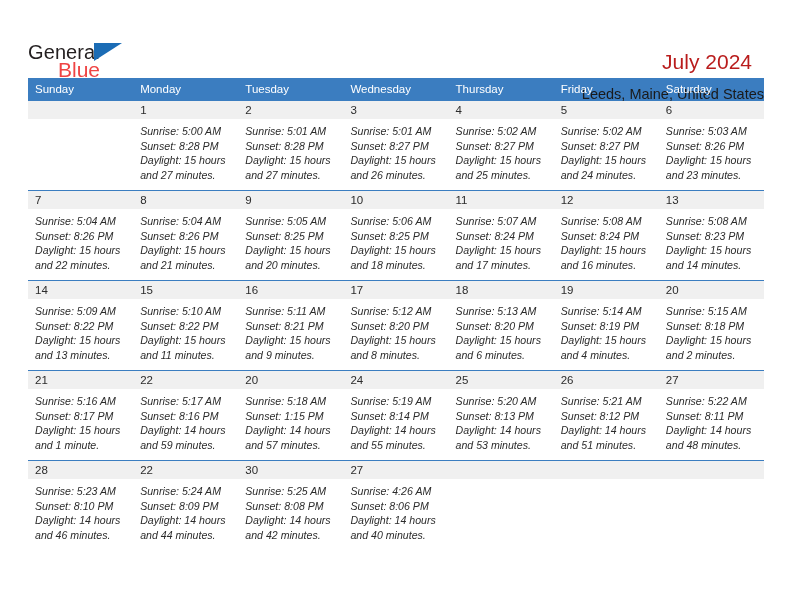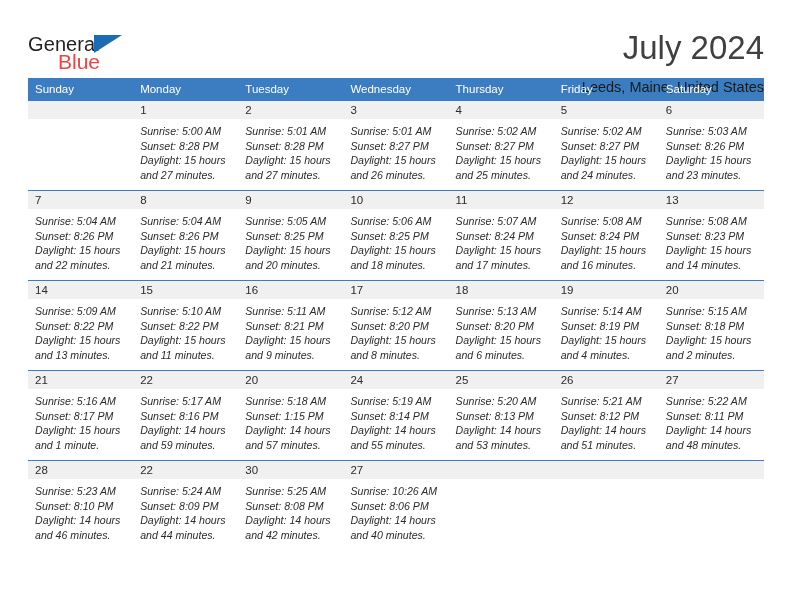--- a/index.html
+++ b/index.html
@@ -14,21 +14,21 @@
     font-family: "Liberation Sans", sans-serif;
     color: #222222;
     overflow: hidden;
   }
 
   .page {
     position: relative;
     width: 792px;
     height: 612px;
     box-sizing: border-box;
-    padding: 0 28px;
+    padding: 8px 28px;
   }
 
   
   .top-bar {
     display: flex;
     justify-content: space-between;
     align-items: flex-start;
     padding-top: 30px;
     height: 70px;
     box-sizing: border-box;
@@ -66,39 +66,39 @@
     font-size: 21px;
     color: #ef4444;
     font-family: "Liberation Sans", sans-serif;
   }
 
   .title-block {
     text-align: right;
     padding-top: 0px;
   }
   .cal-title {
-    font-size: 33px;
-    color: #404040;
+    font-size: 21px;
+    color: #b91c1c;
     font-weight: normal;
     line-height: 1.1;
-    margin: 0;
+    margin: 12px;
   }
   .cal-subtitle {
     font-size: 14.5px;
     color: #1a1a1a;
     margin-top: 14px;
     line-height: 1.1;
   }
 
   
   table.calendar {
     width: 736px;
     border-collapse: collapse;
     table-layout: fixed;
-    margin-top: 8px;
+    margin-top: 0;
   }
 
   table.calendar thead th {
     background: #3b7dc0;
     color: #ffffff;
     font-size: 11.5px;
     font-weight: normal;
     text-align: left;
     padding: 5px 0 5px 7px;
     height: 20px;
@@ -429,21 +429,21 @@
             <div class="daynum-band">30</div>
             <div class="cell-body">
               <div>Sunrise: 5:25 AM</div>
               <div>Sunset: 8:08 PM</div>
               <div class="daylight-line">Daylight: 14 hours and 42 minutes.</div>
             </div>
           </td>
           <td>
             <div class="daynum-band">27</div>
             <div class="cell-body">
-              <div>Sunrise: 10:26 AM</div>
+              <div>Sunrise: 4:26 AM</div>
               <div>Sunset: 8:06 PM</div>
               <div class="daylight-line">Daylight: 14 hours and 40 minutes.</div>
             </div>
           </td>
           <td>
             <div class="daynum-band empty"></div>
           </td>
           <td>
             <div class="daynum-band empty"></div>
           </td>

